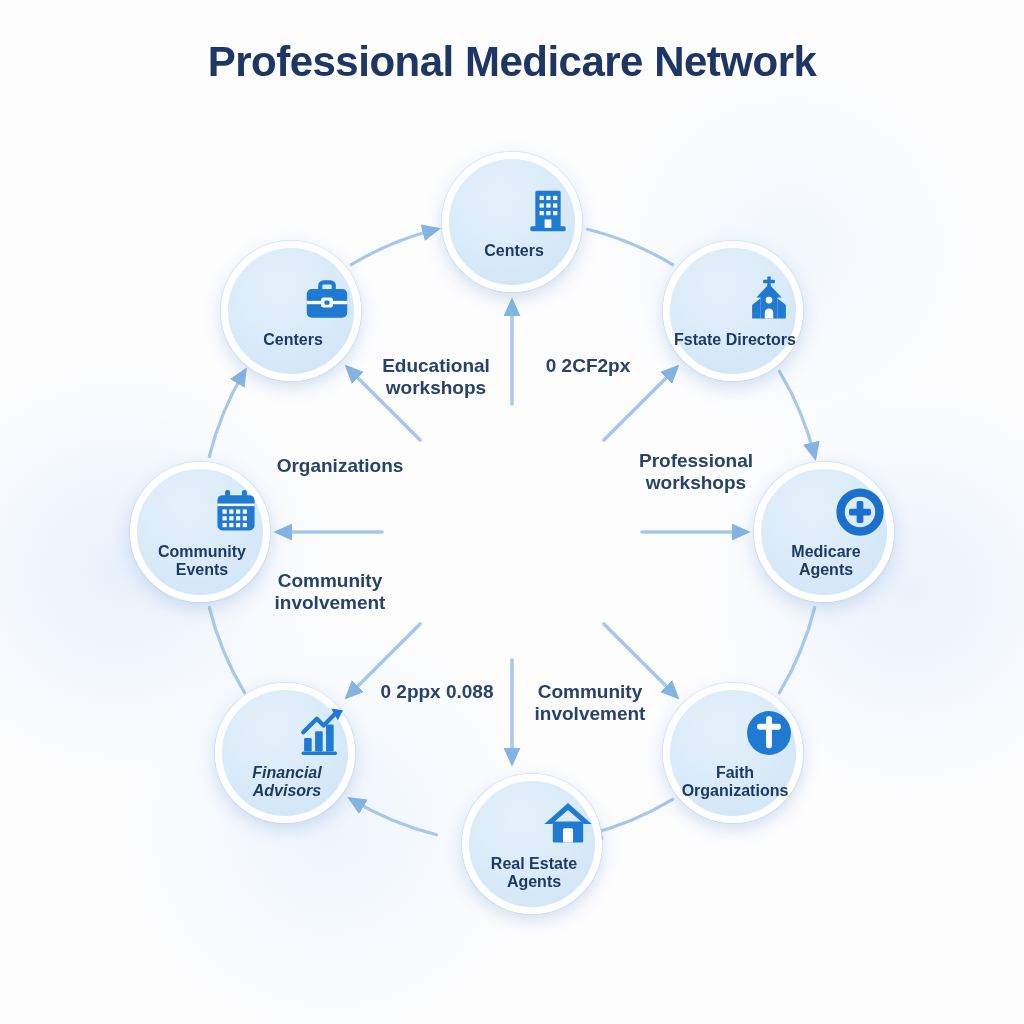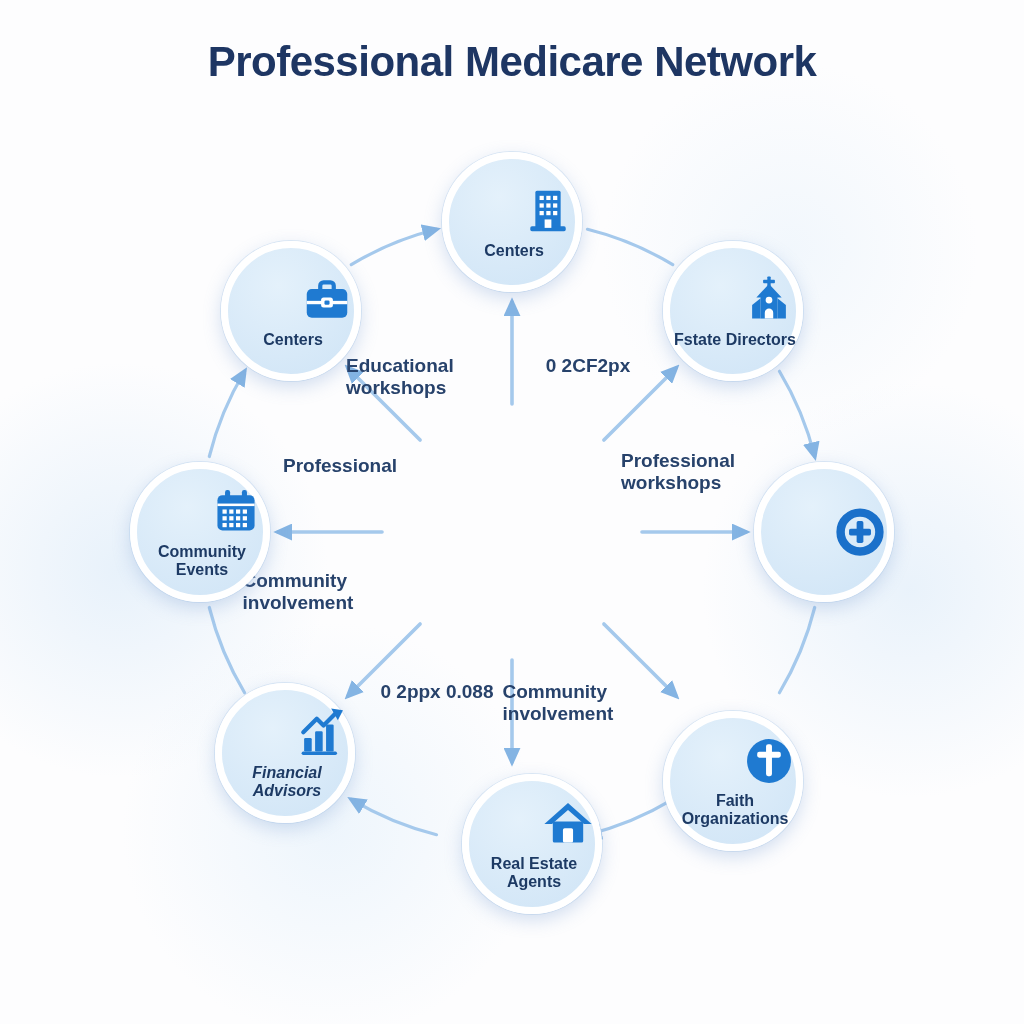--- a/index.html
+++ b/index.html
@@ -9,35 +9,35 @@
   .tint1{left:-90px;top:360px;width:420px;height:420px;background:radial-gradient(circle,rgba(214,232,248,.55),rgba(214,232,248,0) 70%);}
   .tint2{left:700px;top:380px;width:420px;height:420px;background:radial-gradient(circle,rgba(214,232,248,.5),rgba(214,232,248,0) 70%);}
   .tint3{left:120px;top:620px;width:420px;height:420px;background:radial-gradient(circle,rgba(219,236,250,.45),rgba(219,236,250,0) 70%);}
   .tint4{left:600px;top:60px;width:380px;height:380px;background:radial-gradient(circle,rgba(224,238,250,.4),rgba(224,238,250,0) 70%);}
 
   .title{position:absolute;left:0;top:38px;width:1024px;text-align:center;margin:0;
     font-size:42px;font-weight:bold;letter-spacing:-.5px;color:#1e3663;}
 
   svg.links{position:absolute;left:0;top:0;}
 
-  .edge-label{position:absolute;transform:translate(-50%,-50%);
+  .edge-label{position:absolute;transform:translate(-50%,-50%);text-align:center;
     font-weight:bold;font-size:19px;line-height:1.15;color:#27426b;}
   .el-edu{left:436px;top:377px;width:180px;}
   .el-code1{left:588px;top:366px;white-space:nowrap;}
   .el-prof{left:340px;top:466px;white-space:nowrap;}
   .el-ref{left:696px;top:472px;width:150px;}
   .el-comm1{left:330px;top:592px;width:175px;}
   .el-code2{left:437px;top:692px;white-space:nowrap;}
   .el-comm2{left:590px;top:703px;width:175px;}
 
   .node{position:absolute;transform:translate(-50%,-50%);}
   .n-top{left:512px;top:222px;}
   .n-fstate{left:733px;top:311px;}
   .n-medicare{left:824px;top:532px;}
-  .n-faith{left:733px;top:781px;}
+  .n-faith{left:733px;top:753px;}
   .n-realestate{left:532px;top:844px;}
   .n-financial{left:285px;top:753px;font-style:italic;}
   .n-community{left:200px;top:532px;}
   .n-centers2{left:291px;top:311px;}
   .circle{width:126px;height:126px;border-radius:50%;border:7px solid #ffffff;
     background:radial-gradient(circle at 40% 30%,#e4f1fb,#cfe4f6);
     box-shadow:0 6px 18px rgba(110,150,205,.30),0 0 0 1px rgba(190,215,240,.45);
     display:flex;flex-direction:column;align-items:flex-end;justify-content:center;}
   .icon{flex:none;}
   .nlabel{width:122px;text-align:center;font-weight:bold;font-size:16px;line-height:1.12;
@@ -87,21 +87,21 @@
       <path d="M603.9,623.9 L676.1,696.1" marker-end="url(#ah)"></path>
       <path d="M512,660 L512,762" marker-end="url(#ah)"></path>
       <path d="M420.1,623.9 L347.9,696.1" marker-end="url(#ah)"></path>
       <path d="M382,532 L278,532" marker-end="url(#ah)"></path>
       <path d="M420.1,440.1 L347.9,367.9" marker-end="url(#ah)"></path>
     </g>
   </svg>
 
   <div class="edge-label el-edu">Educational workshops</div>
   <div class="edge-label el-code1">0 2CF2px</div>
-  <div class="edge-label el-prof">Professional</div>
+  <div class="edge-label el-prof">Organizations</div>
   <div class="edge-label el-ref">Professional workshops</div>
   <div class="edge-label el-comm1">Community involvement</div>
   <div class="edge-label el-code2">0 2ppx 0.088</div>
   <div class="edge-label el-comm2">Community involvement</div>
 
   <div class="node n-top">
     <div class="circle">
       <svg class="icon" width="54" height="54" viewBox="0 0 64 64">
         <g fill="#1f7ad1">
           <rect x="17" y="8" width="30" height="44" rx="2"></rect>
@@ -142,20 +142,21 @@
     </div>
   </div>
 
   <div class="node n-medicare">
     <div class="circle">
       <svg class="icon" width="54" height="54" viewBox="0 0 64 64">
         <circle cx="32" cy="32" r="23" fill="none" stroke="#1a70ca" stroke-width="10"></circle>
         <rect x="28" y="19" width="8" height="26" rx="2" fill="#1a70ca"></rect>
         <rect x="19" y="28" width="26" height="8" rx="2" fill="#1a70ca"></rect>
       </svg>
+      <div class="nlabel">Medicare Agents</div>
     </div>
   </div>
 
   <div class="node n-faith">
     <div class="circle">
       <svg class="icon" width="54" height="54" viewBox="0 0 64 64">
         <circle cx="32" cy="32" r="26" fill="#1f7ad1"></circle>
         <rect x="28.5" y="12" width="7" height="38" rx="2.5" fill="#ffffff"></rect>
         <rect x="18" y="21" width="28" height="7" rx="2.5" fill="#ffffff"></rect>
       </svg>

